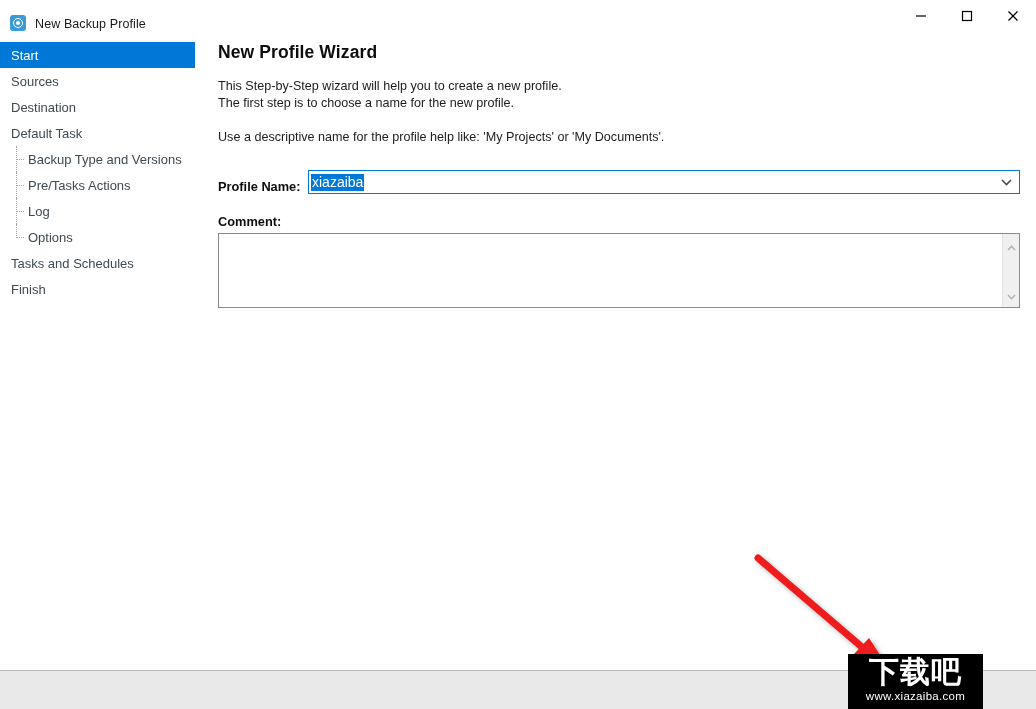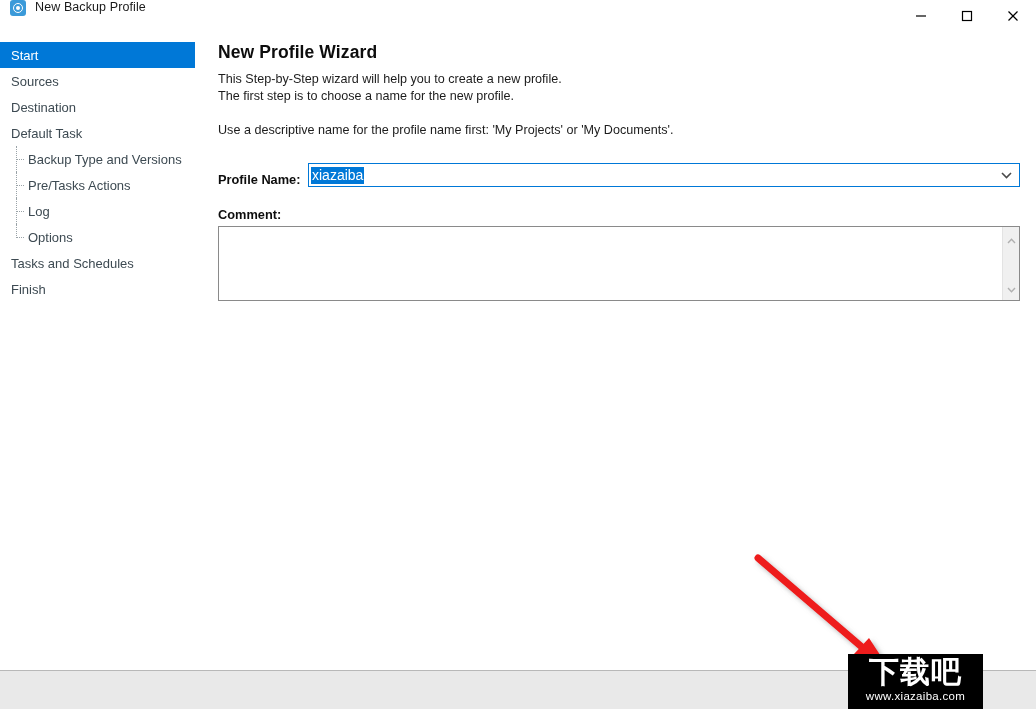--- a/index.html
+++ b/index.html
@@ -14,21 +14,21 @@
     overflow: hidden;
     position: relative;
     color: #000;
   }
 
   
   .titlebar {
     height: 31px;
     background: #ffffff;
     display: flex;
-    align-items: flex-start;
+    align-items: flex-end;
     position: relative;
     border-bottom: 1px solid #ffffff;
   }
   .app-icon {
     width: 16px;
     height: 16px;
     margin-left: 10px;
     margin-right: 9px;
     flex: 0 0 auto;
     position: relative;
@@ -148,21 +148,21 @@
     flex: 1 1 auto;
     position: relative;
     padding-left: 16px;
     padding-top: 11px;
     box-sizing: border-box;
     background: #ffffff;
   }
   h1.page-title {
     font-size: 17.5px;
     font-weight: bold;
-    margin: 0 0 8px 0;
+    margin: 0 0 15px 0;
     color: #0d0d0d;
     letter-spacing: 0.1px;
   }
   .para {
     font-size: 12.6px;
     color: #1c1c1c;
     line-height: 17px;
     margin: 0;
   }
   .para.spaced {
@@ -380,21 +380,21 @@
     </div>
   </div>
 
   <div class="divider-vert"></div>
 
   <div class="content">
     <h1 class="page-title">New Profile Wizard</h1>
 
     <p class="para">This Step-by-Step wizard will help you to create a new profile.</p>
     <p class="para">The first step is to choose a name  for the new profile.</p>
-    <p class="para spaced">Use a descriptive name for the profile name first: 'My Projects' or 'My Documents'.</p>
+    <p class="para spaced">Use a descriptive name for the profile help like: 'My Projects' or 'My Documents'.</p>
 
     <div class="field-row">
       <div class="field-label">Profile Name:</div>
       <div class="combo">
         <span class="combo-value">xiazaiba</span>
         <span class="combo-arrow">
           <svg width="11" height="8" viewBox="0 0 11 8">
               <polyline points="1,2 5.5,6.5 10,2" fill="none" stroke="#4a4a4a" stroke-width="1.6"></polyline>
             </svg>
         </span>

